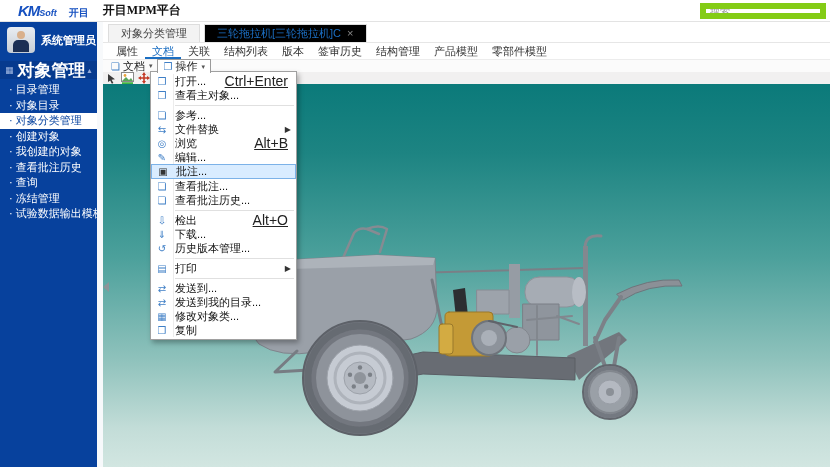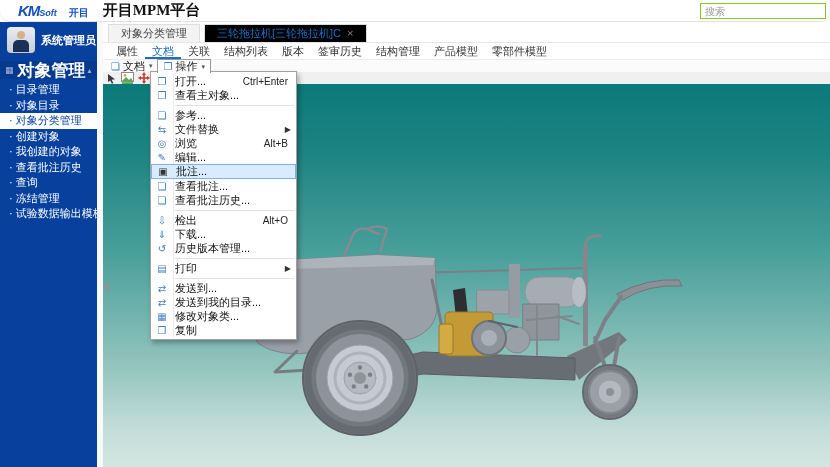--- a/index.html
+++ b/index.html
@@ -1,29 +1,29 @@
 <!DOCTYPE html>
 <html><head>
 <meta charset="utf-8">
 <style>
   * { margin:0; padding:0; box-sizing:border-box; }
   body { font-family:"Liberation Sans","DejaVu Sans",sans-serif; background:#888; }
   #app { position:relative; width:830px; height:467px; background:#fff; overflow:hidden; }
 
   
   .topbar { position:absolute; left:0; top:0; width:830px; height:22px; background:#fff;
-            border-bottom:1px solid #e3e3e3; display:flex; align-items:center;border-radius:10px; }
+            border-bottom:1px solid #e3e3e3; display:flex; align-items:center; }
   .logo { margin-left:18px; display:flex; align-items:baseline; white-space:nowrap; }
   .logo-km { font-style:italic; font-weight:bold; font-size:15px; color:#1550c0; letter-spacing:-1px; }
   .logo-soft { font-style:italic; font-weight:bold; font-size:9px; color:#1550c0; }
   .logo-cn { font-weight:bold; font-size:10px; color:#1550c0; margin-left:12px; }
   .app-title { margin-left:14px; font-family:"Liberation Serif","DejaVu Serif",serif;
-               font-weight:bold; font-size:15px; color:#111; }
+               font-weight:bold; font-size:12px; color:#111; }
   .search-box { position:absolute; right:4px; top:3px; width:126px; height:16px;
-                border:1px solid #84cc16; font-size:10px; padding:0 4px; color:#333; outline:none; }
+                border:6px solid #84cc16; font-size:10px; padding:0 4px; color:#333; outline:none; }
   .search-box::placeholder { color:#999; }
 
   
   .sidebar { position:absolute; left:0; top:22px; width:98px; height:445px; background:#07419d; }
   .user-row { display:flex; align-items:center; padding:5px 4px 6px 7px; }
   .avatar { width:28px; height:26px; border-radius:4px; background:linear-gradient(#e9edf2,#c6cdd6);
             position:relative; overflow:hidden; flex:none; }
   .avatar .head { position:absolute; left:10px; top:4px; width:8px; height:8px; border-radius:50%; background:#d9b08c; }
   .avatar .body { position:absolute; left:6px; top:13px; width:16px; height:12px; border-radius:5px 5px 0 0; background:#1c2f55; }
   .user-name { color:#fff; font-weight:bold; font-size:11px; margin-left:6px; white-space:nowrap; }
@@ -75,21 +75,21 @@
                      border-top:5px solid transparent; border-bottom:5px solid transparent;
                      border-right:6px solid #8d9498; }
 
   
   .menu { position:absolute; left:150px; top:71px; width:147px; z-index:50; background:#fff;
           border:1px solid #a0a0a0; box-shadow:2px 3px 5px rgba(0,0,0,.3); padding:2px 0; }
   .menu::before { content:""; position:absolute; left:22px; top:2px; bottom:2px; width:1px; background:#ececec; }
   .mi { position:relative; height:14px; display:flex; align-items:center; font-size:11px; color:#111; }
   .mic { position:absolute; left:3px; width:16px; text-align:center; font-size:10px; color:#3f7fc6; }
   .mil { margin-left:24px; white-space:nowrap; }
-  .mis { position:absolute; right:8px; font-size:10px; color:#222; }
+  .mis { position:absolute; right:8px; font-size:14px; color:#222;text-decoration:underline; }
   .mia { position:absolute; right:5px; font-size:8px; color:#333; }
   .mi.hl { background:#d9ecff; border:1px solid #7cb2e8; height:15px; }
   .mi.hl .mic { color:#333; }
   .msep { height:6px; position:relative; }
   .msep::after { content:""; position:absolute; left:24px; right:2px; top:3px; height:1px; background:#e0e0e0; }
 </style>
 </head>
 <body>
 
 <div id="app">

